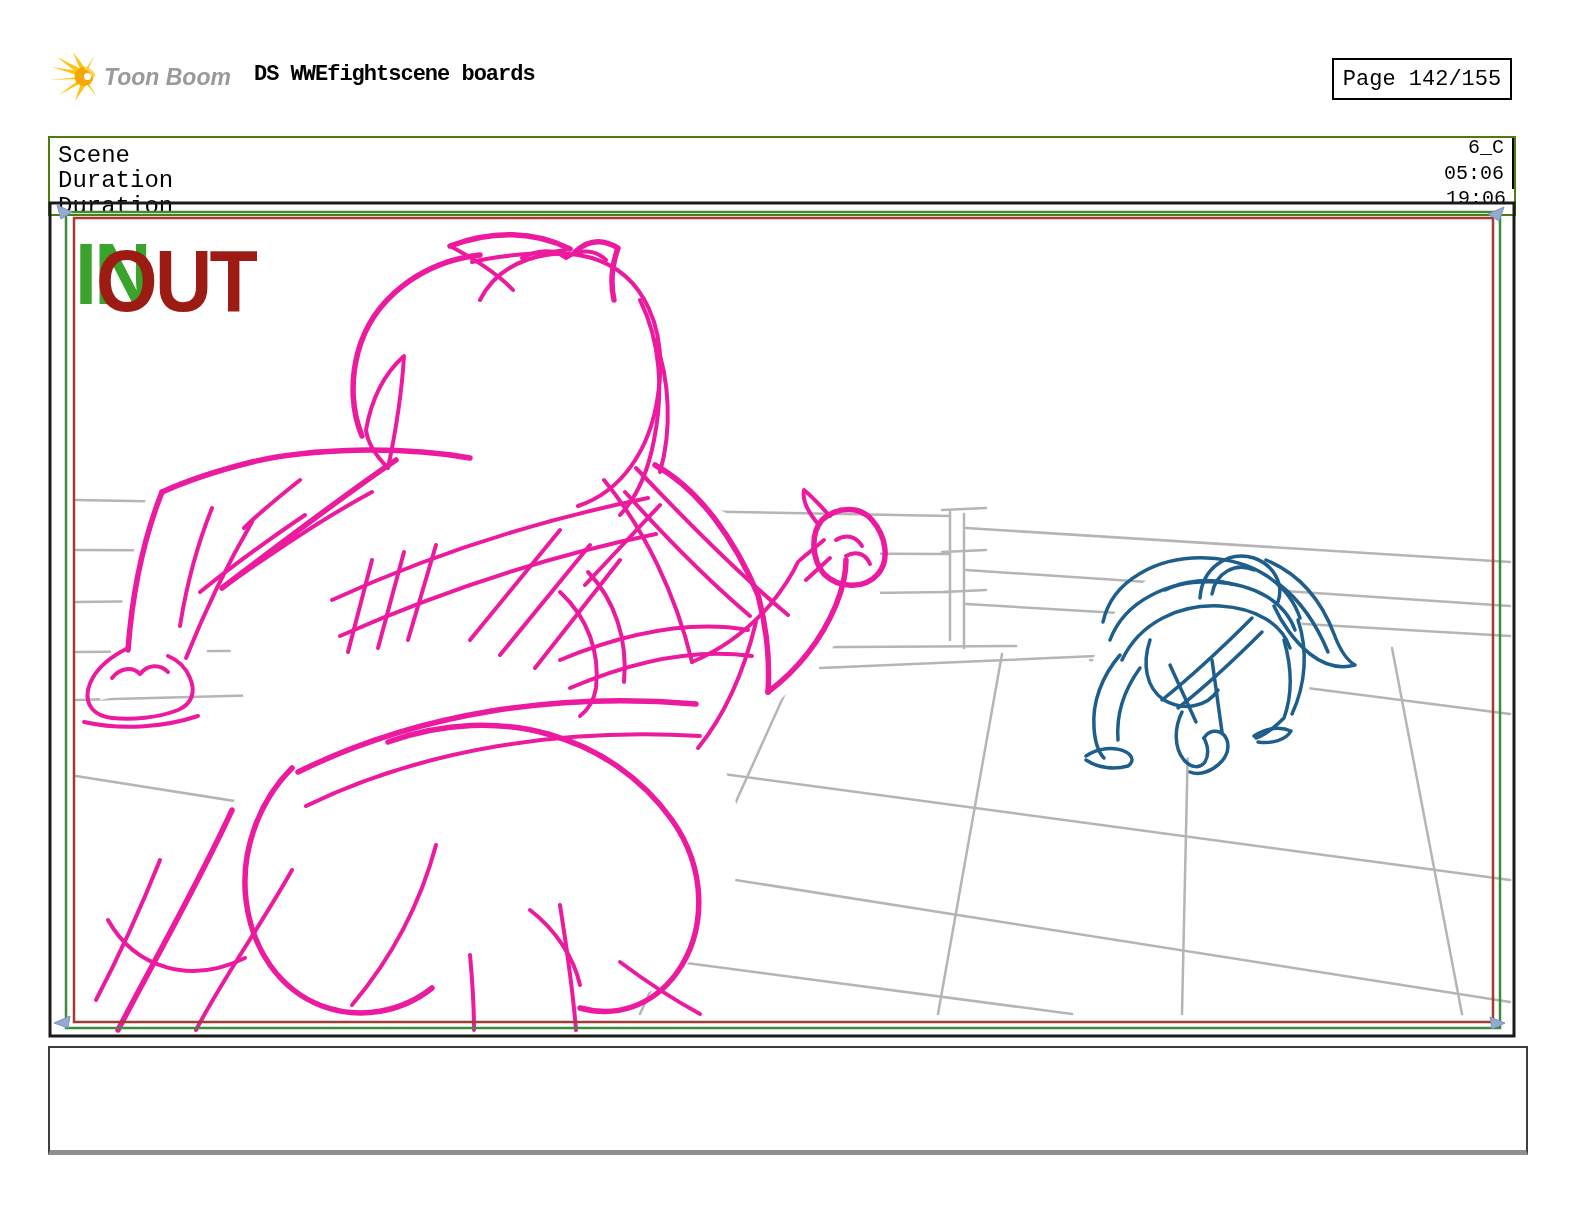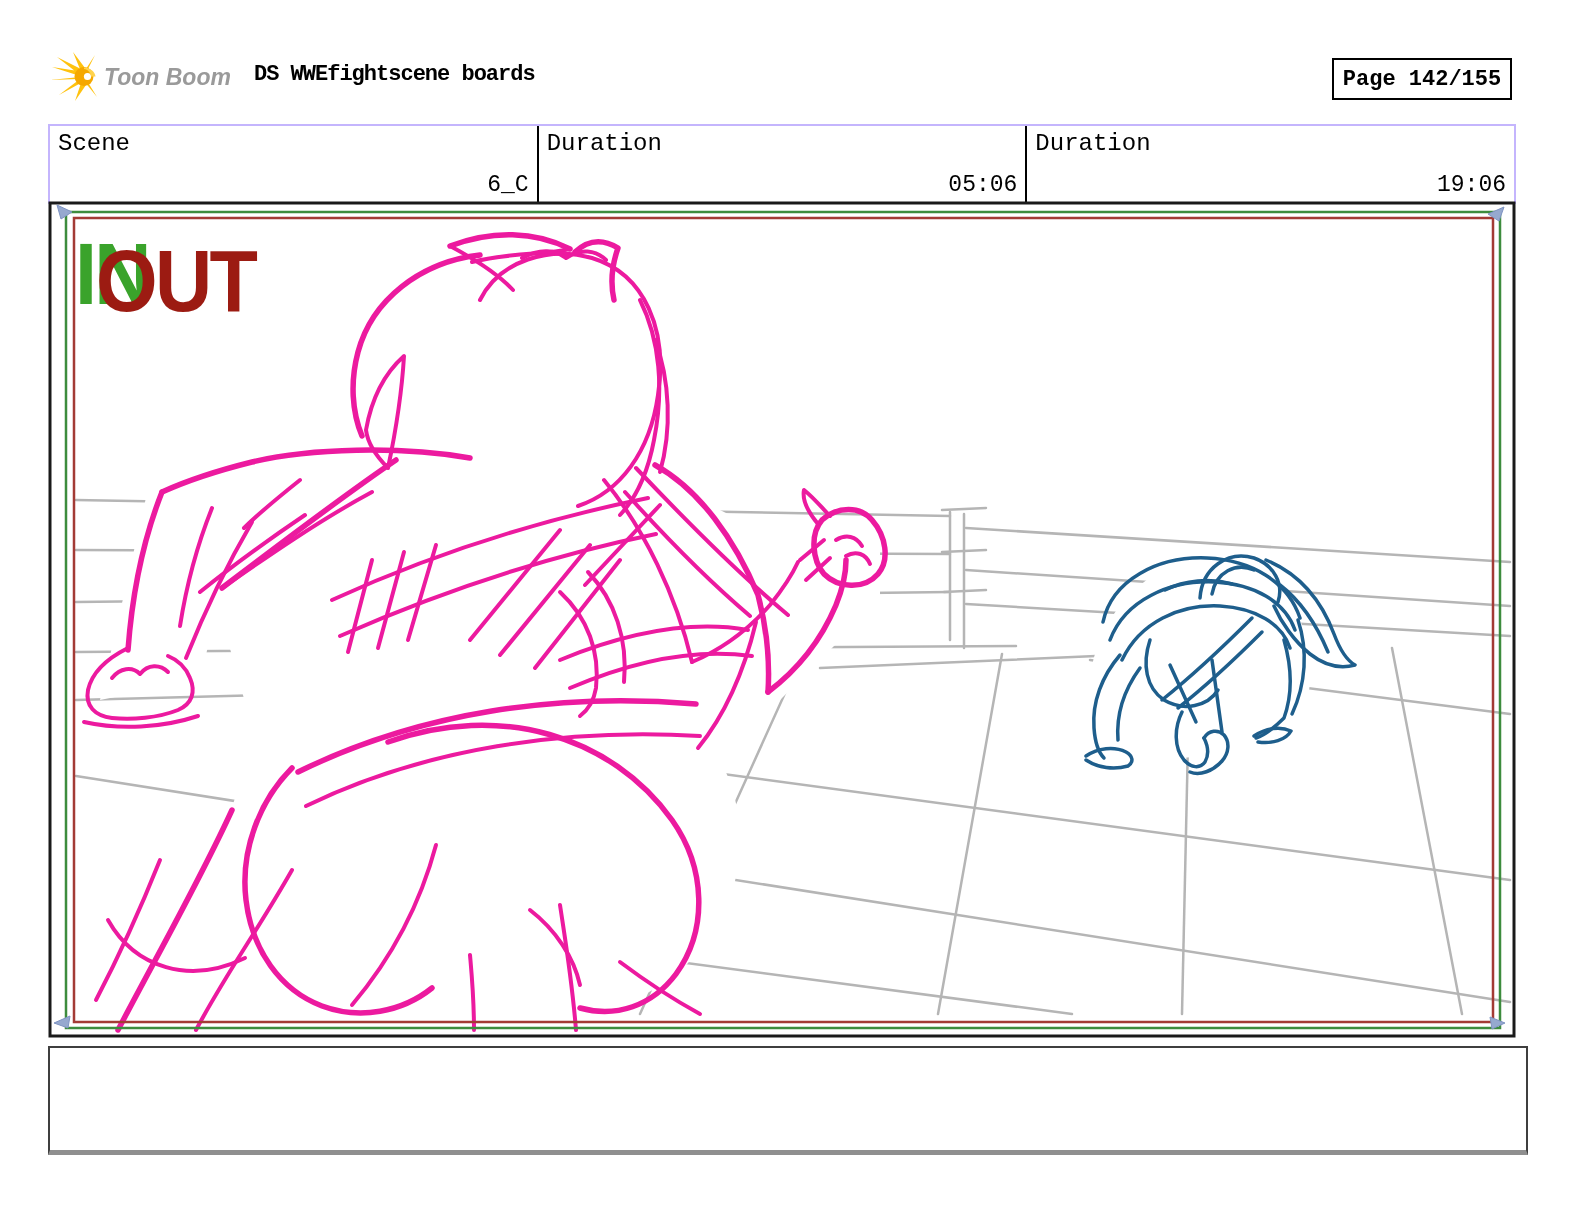--- a/index.html
+++ b/index.html
@@ -6,29 +6,29 @@
   body{width:1584px;height:1224px;position:relative;overflow:hidden;
        font-family:"Liberation Mono", monospace;color:#000;}
 
   
   .header{position:absolute;left:0;top:0;width:1256px;height:120px;}
   .logo{position:absolute;left:50px;top:50px;width:230px;height:56px;}
   .doc-title{position:absolute;left:254px;top:62px;font-size:22px;font-weight:bold;
              letter-spacing:-1px;white-space:nowrap;}
   .page-box{position:absolute;left:1332px;top:58px;width:180px;height:42px;
             border:2px solid #000;box-sizing:border-box;display:flex;
-            align-items:center;justify-content:center;font-size:22px;font-weight:bold;}
-
-  
-  .info-table{position:absolute;left:48px;top:124px;width:1464px;height:76px;
-              border:2px solid #c4b5fd;display:flex;box-sizing:content-box;}
+            align-items:center;justify-content:center;font-size:22px;font-weight:normal;}
+
+  
+  .info-table{position:absolute;left:48px;top:136px;width:1464px;height:76px;
+              border:2px solid #4d7c0f;display:flex;box-sizing:content-box;flex-direction:column;}
   .info-cell{flex:1 1 0;position:relative;border-right:2px solid #000;}
   .info-cell:last-child{border-right:none;}
   .info-label{position:absolute;left:8px;top:4px;font-size:24px;}
-  .info-value{position:absolute;right:8px;bottom:4px;font-size:23px;}
+  .info-value{position:absolute;right:8px;bottom:4px;font-size:20px;}
 
   
   .panel{position:absolute;left:48px;top:201px;width:1572px;height:837px;}
   .panel svg{position:absolute;left:0;top:0;}
   .stroke-grid{stroke:var(--grid_gray);stroke-width:2.5;fill:none;
                stroke-linecap:round;stroke-linejoin:round;}
   .stroke-pink{stroke:var(--sketch_pink);stroke-width:4;fill:none;
                stroke-linecap:round;stroke-linejoin:round;}
   .stroke-pink-heavy{stroke:var(--sketch_pink);stroke-width:5.5;fill:none;
                stroke-linecap:round;stroke-linejoin:round;}

